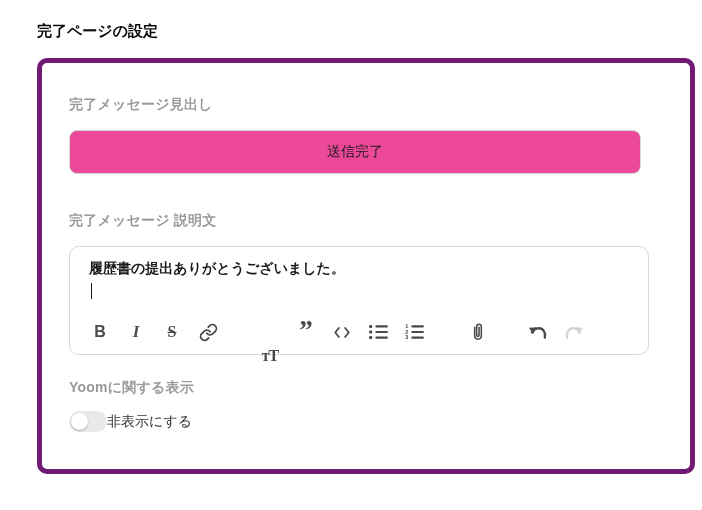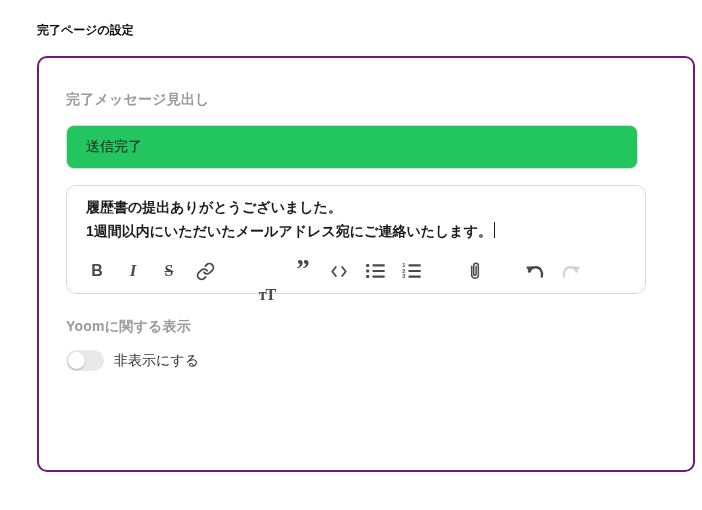--- a/index.html
+++ b/index.html
@@ -4,30 +4,30 @@
 <style>
   * { margin: 0; padding: 0; box-sizing: border-box; }
   html, body {
     width: 702px; height: 510px;
     background: #ffffff;
     font-family: "Liberation Sans", "DejaVu Sans", sans-serif;
     overflow: hidden;
   }
   .page-title {
     margin: 22px 0 0 37px;
-    font-size: 12px;
+    font-size: 15px;
     font-weight: 700;
     color: #0a0a0a;
   }
   .card {
     margin: 17px 0 0 37px;
     width: 658px;
     height: 416px;
     background: #fff;
-    border: 2px solid #701a75;
+    border: 5px solid #701a75;
     border-radius: 10px;
     padding: 33px 27px 0 27px;
   }
   .field-label {
     font-size: 14px;
     font-weight: 600;
     color: #9a9a9a;
     letter-spacing: .2px;
   }
   .text-input {
@@ -35,21 +35,22 @@
     margin-top: 16px;
     width: 572px;
     height: 44px;
     border: 1px solid #d9d9d9;
     border-radius: 8px;
     padding: 0 19px;
     font-size: 14px;
     color: #1b1b1b;
     font-family: inherit;
     outline: none;
-    background: #22c55e;
+    background: #ec4899;
+    text-align: center;
   }
   .label-desc { margin-top: 38px; }
   .editor {
     margin-top: 16px;
     width: 580px;
     height: 109px;
     border: 1px solid #d9d9d9;
     border-radius: 10px;
     position: relative;
     background: #fff;
@@ -117,21 +118,21 @@
     font-weight: 700; font-size: 27px; color: #4a4a4a;
     line-height: 10px;
     height: 14px;
     display: inline-block;
   }
   .yoom-label { margin-top: 24px; }
   .toggle-row {
     margin-top: 14px;
     display: flex;
     align-items: center;
-    gap: 10px;
+    gap: 0;
   }
   .toggle {
     width: 38px;
     height: 21px;
     border-radius: 11px;
     background: #e9e9e9;
     position: relative;
     cursor: pointer;
   }
   .toggle .knob {
@@ -148,25 +149,26 @@
 </head>
 <body>
 
 <h1 class="page-title">完了ページの設定</h1>
 
 <div class="card">
 
   <div class="field-label">完了メッセージ見出し</div>
   <input class="text-input" type="text" value="送信完了" style="">
 
+  <div class="field-label label-desc">完了メッセージ 説明文</div>
 
   <div class="editor">
     <div class="editor-text">
       <div>履歴書の提出ありがとうございました。</div>
-      <div><span>1週間以内にいただいたメールアドレス宛にご連絡いたします。</span><span class="text-cursor"></span></div>
+      <div><span class="text-cursor"></span></div>
     </div>
 
     <div class="toolbar">
       <button class="tb">
         <span class="glyph-b">B</span>
       </button>
       <button class="tb">
         <span class="glyph-i">I</span>
       </button>
       <button class="tb">

